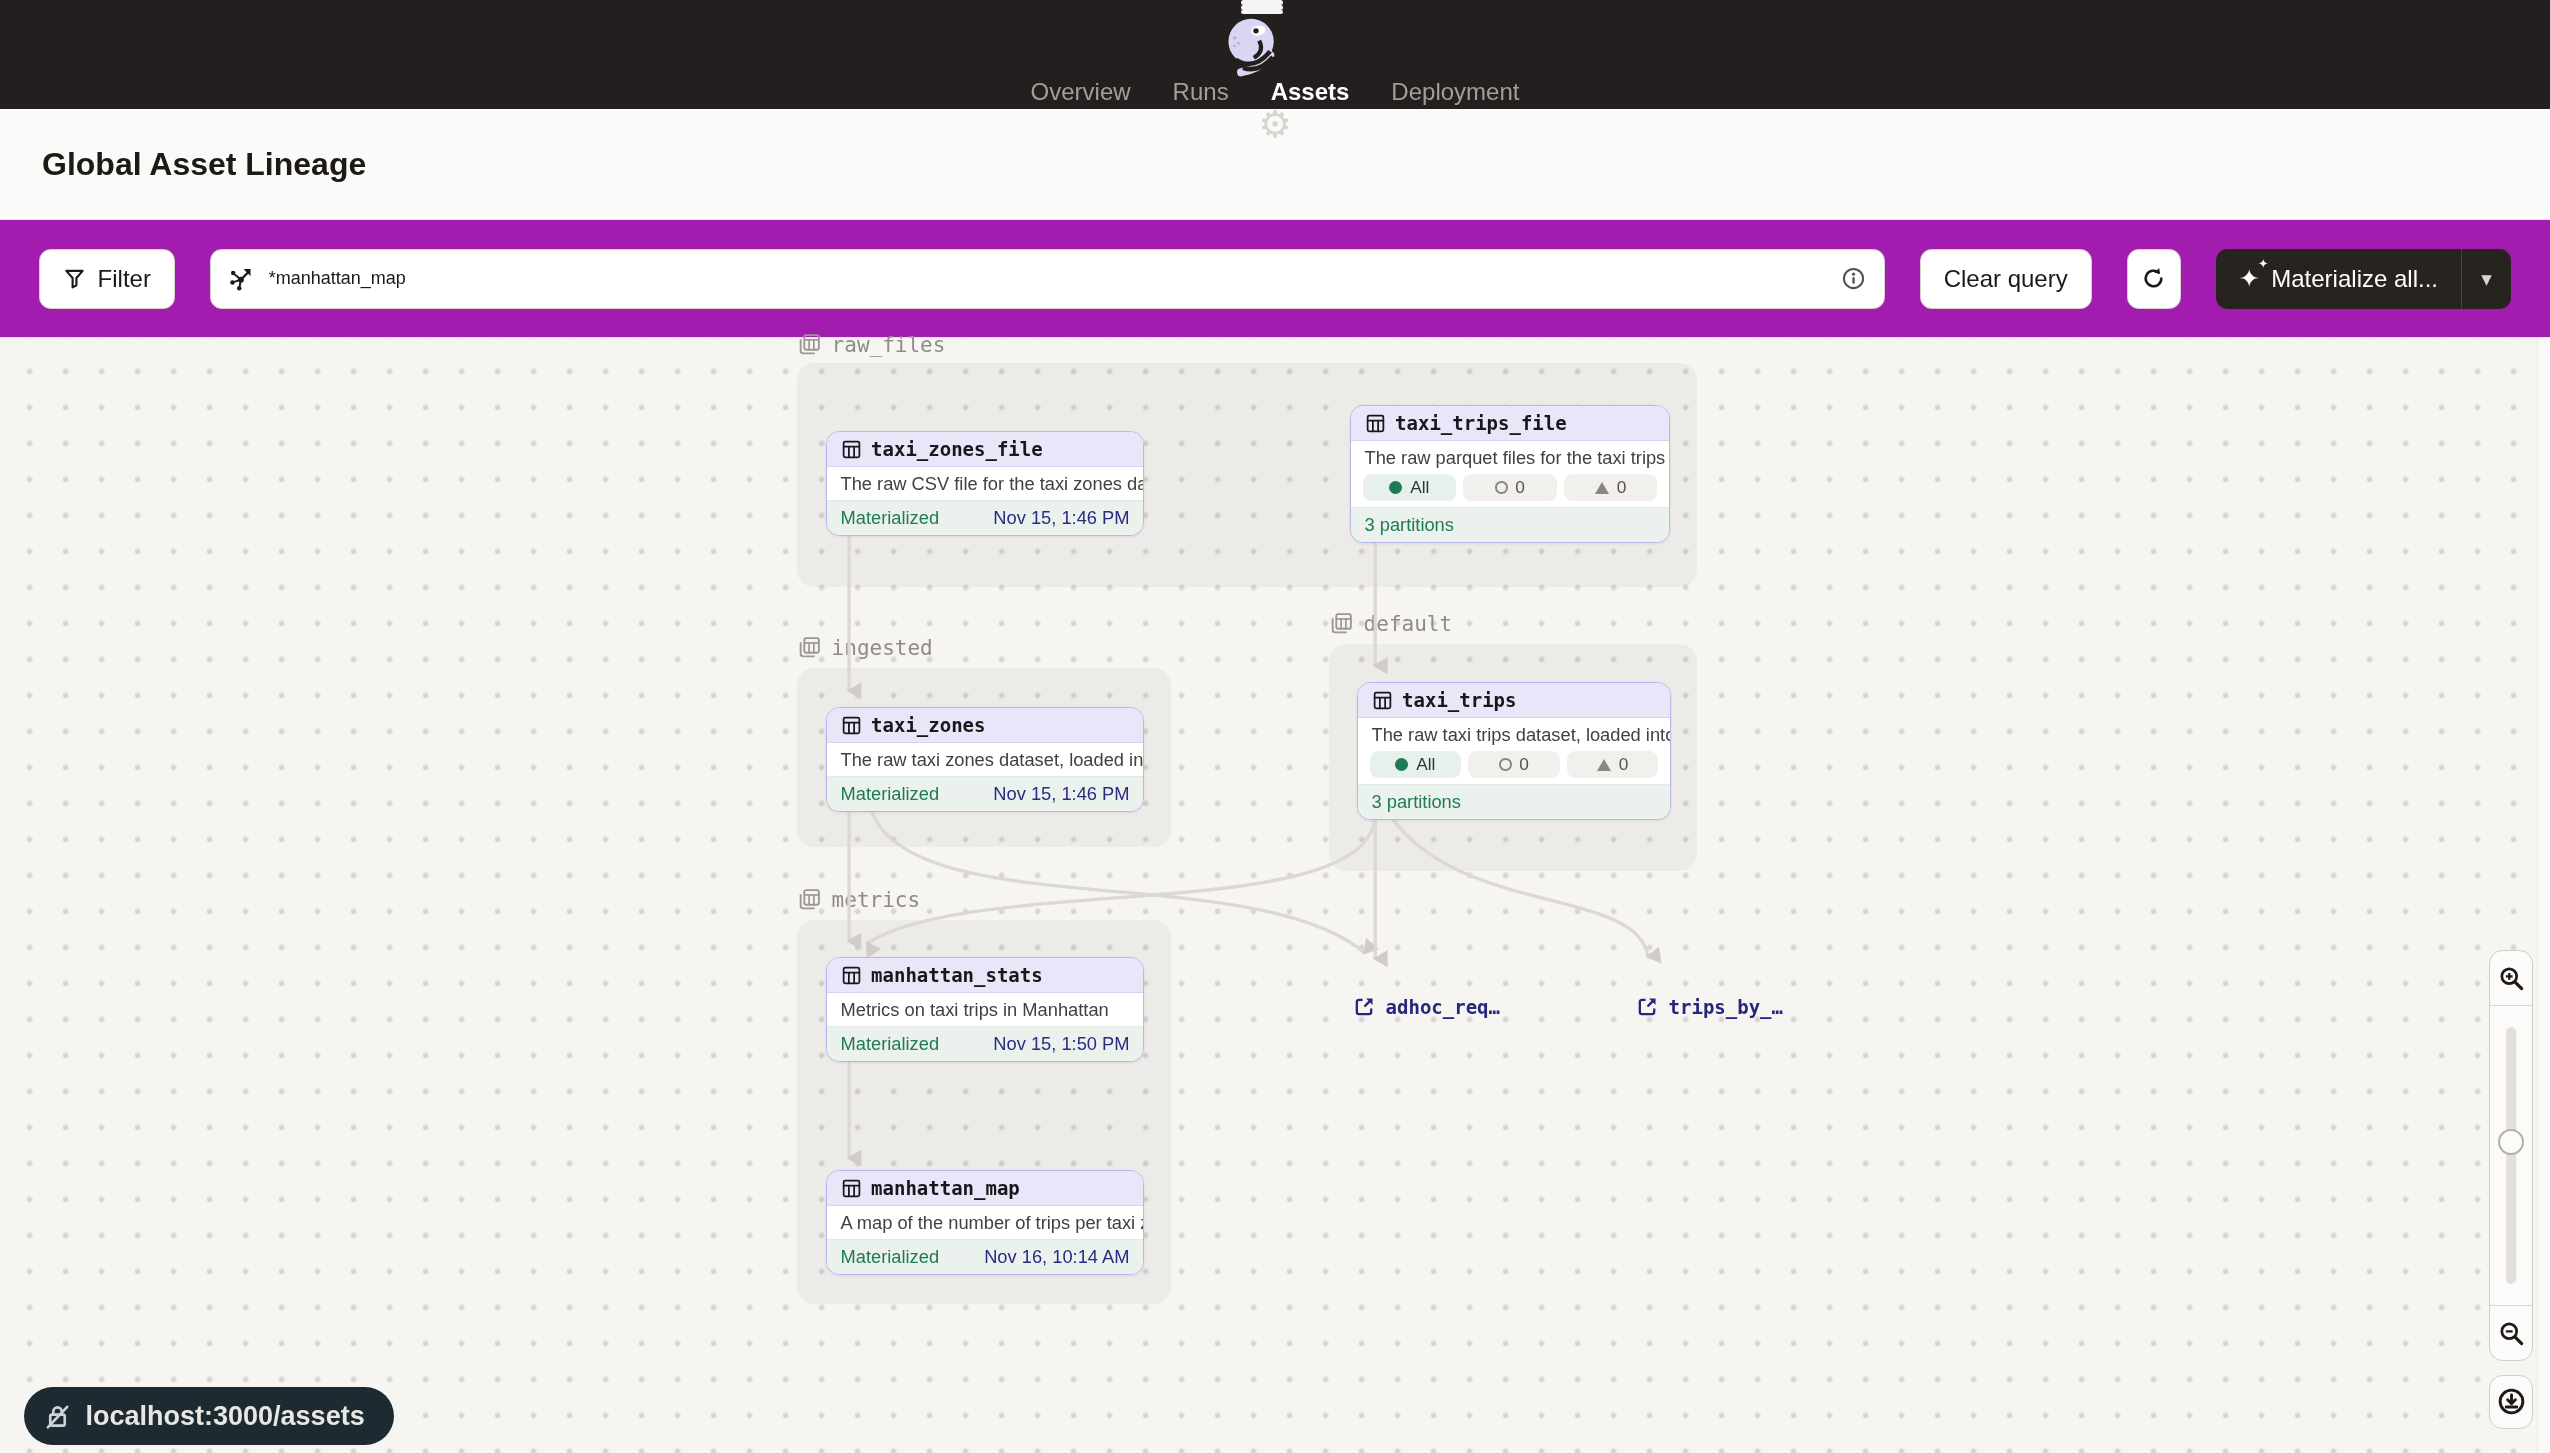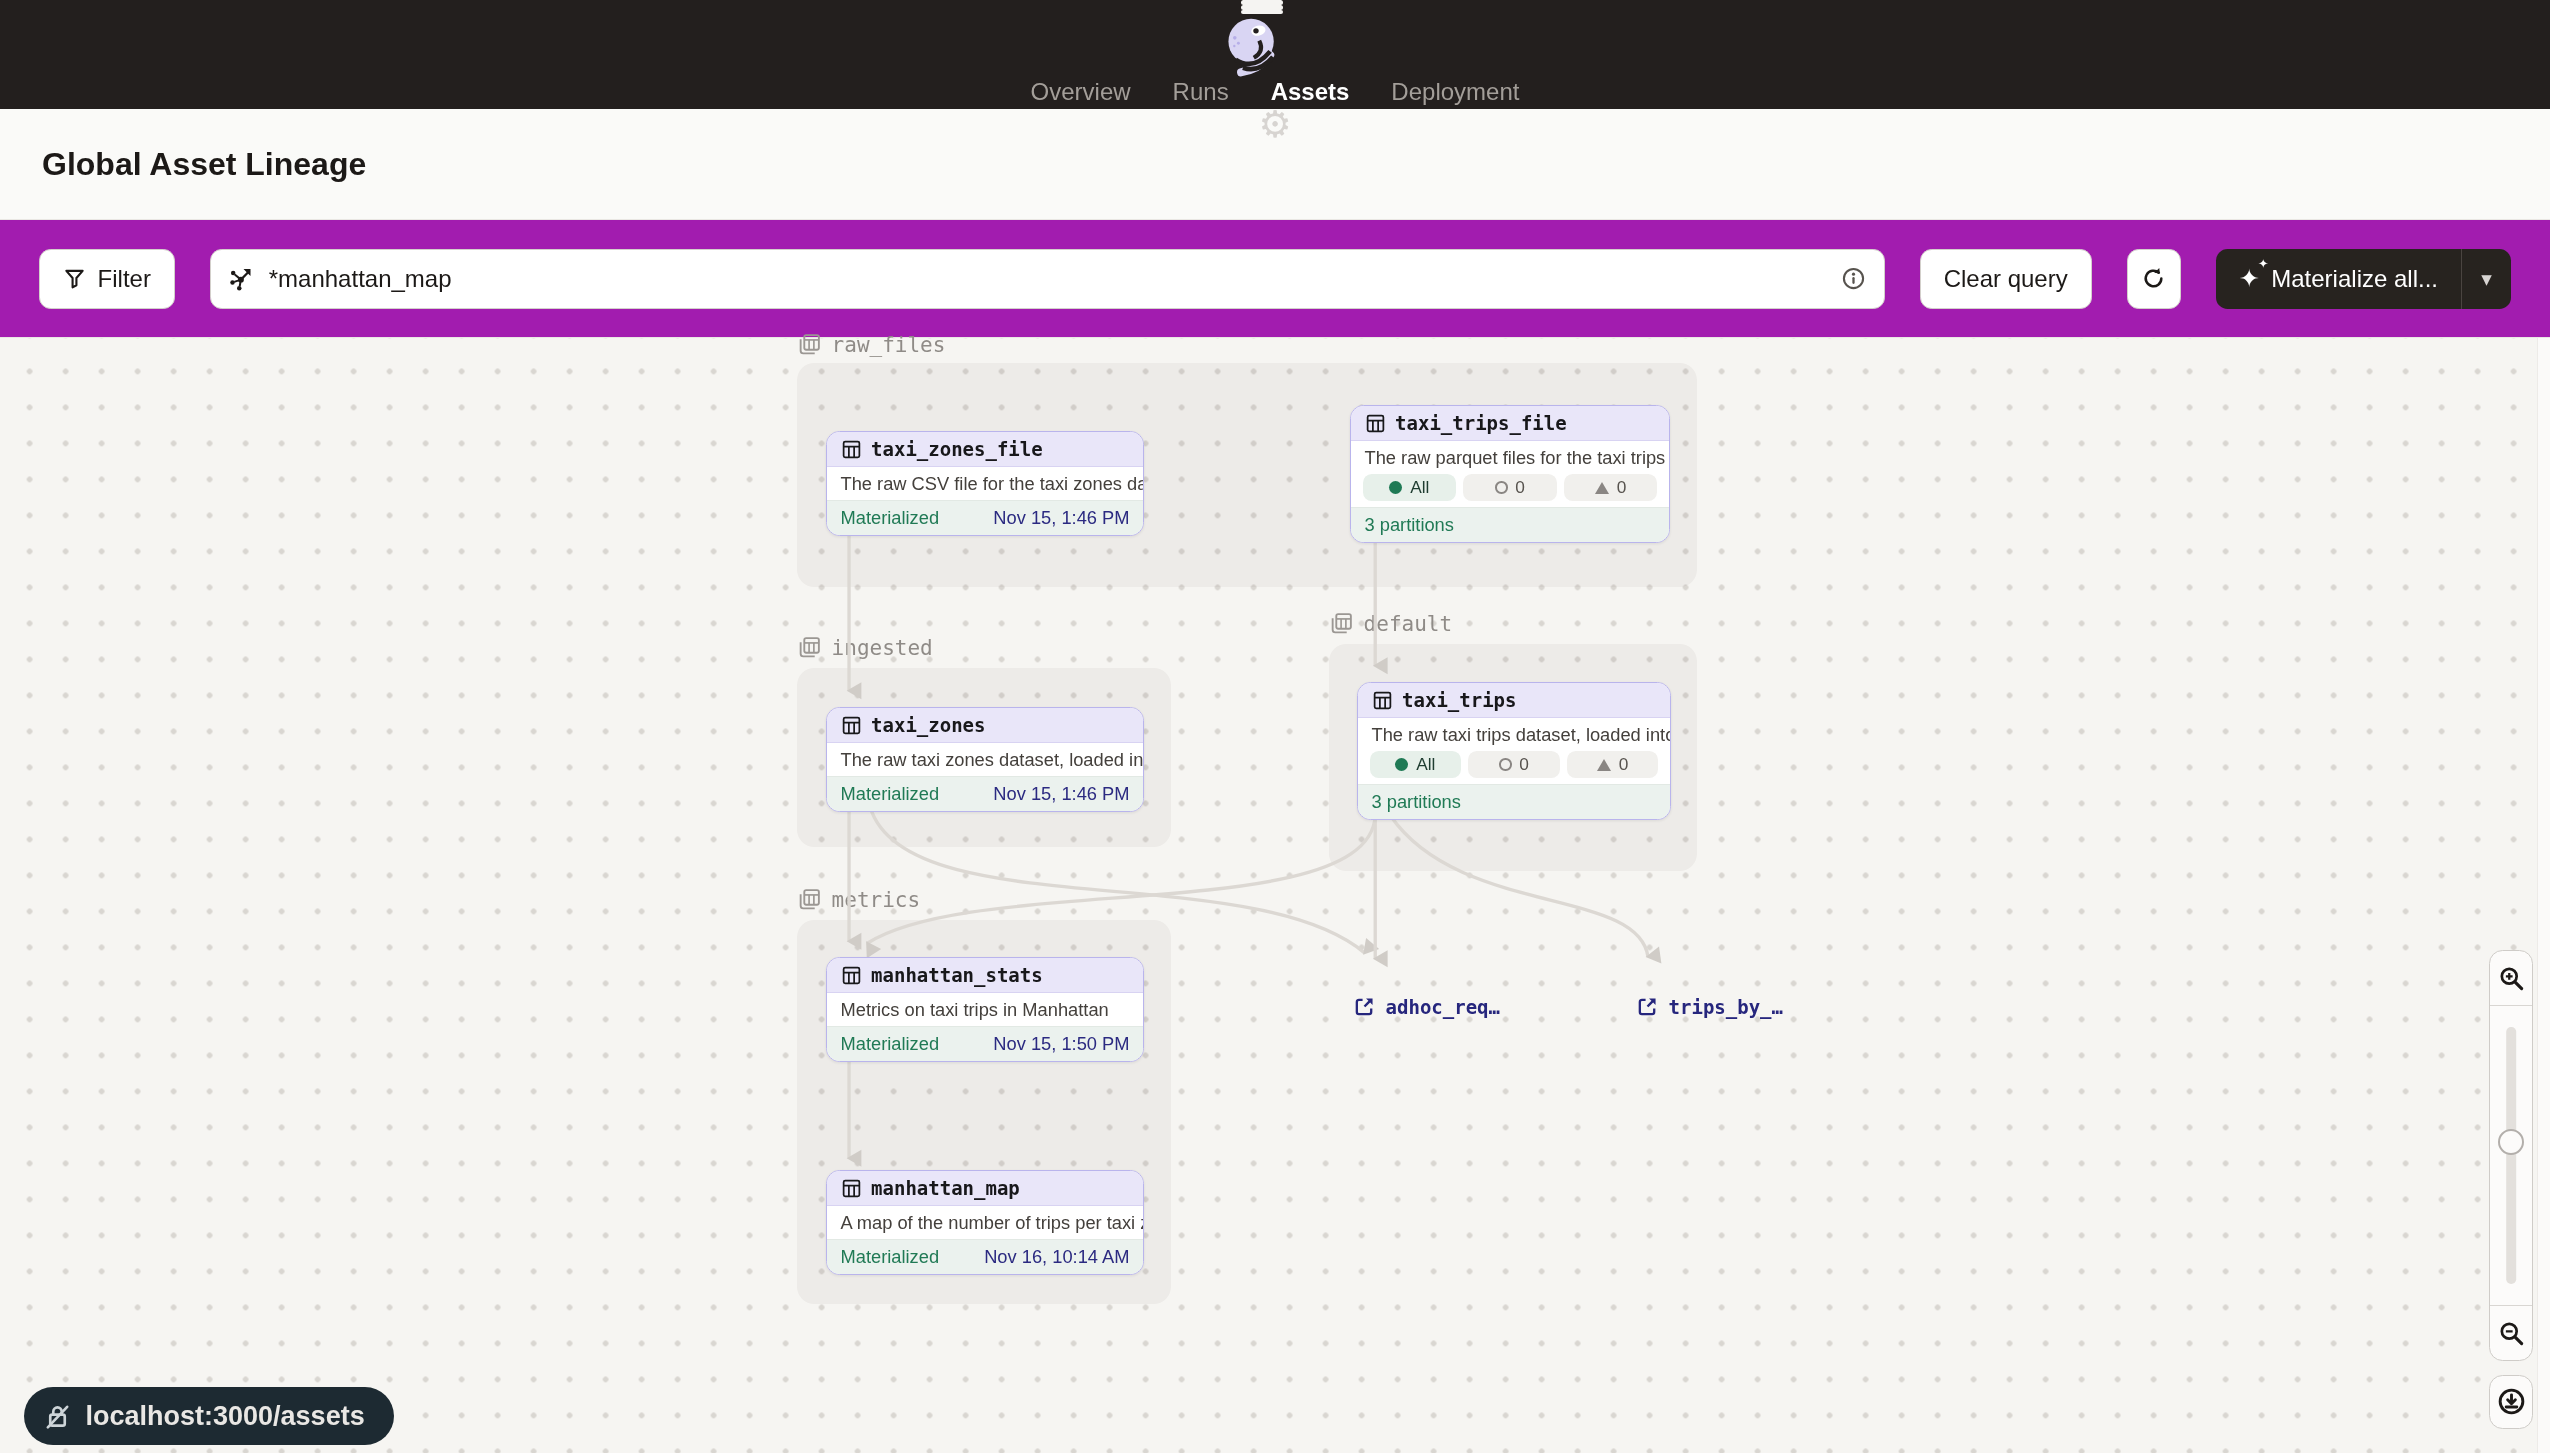--- a/index.html
+++ b/index.html
@@ -24,21 +24,21 @@
 
   
   .page-header { height:111px; background:#fafaf8; border-bottom:1px solid #e9e7e3; display:flex; align-items:center; padding:0 42px; }
   .page-title { font-size:32px; font-weight:700; color:#1c1917; }
   .hspacer { flex:1; }
   .btn { display:flex; align-items:center; gap:11.6px; background:#ffffff; border:1px solid #d3d0cb; border-radius:11.6px; height:60px; padding:0 23px; font-size:24px; color:#1c1917; cursor:pointer; }
 
   
   .toolbar { height:118px; background:#a21caf; border-bottom:1px solid #e9e7e3; display:flex; align-items:center; padding:0 39px; gap:35px; }
   .query-wrap { flex:1; height:60px; background:#fff; border:1px solid #d3d0cb; border-radius:11.6px; display:flex; align-items:center; padding:0 17.3px; gap:13.5px; }
-  .query-wrap input { flex:1; border:none; outline:none; font-size:24px; font-family:"Liberation Sans",sans-serif; color:#1c1917; background:transparent; }
+  .query-wrap input { flex:1; border:none; outline:none; font-size:18px; font-family:"Liberation Sans",sans-serif; color:#1c1917; background:transparent; }
   .icon-btn { width:54px; justify-content:center; padding:0; }
   .split-btn { display:flex; align-items:stretch; background:#27231f; border-radius:11.6px; overflow:hidden; height:60px; cursor:pointer; }
   .split-main { display:flex; align-items:center; gap:11.6px; color:#fff; font-size:24px; padding:0 23px; }
   .split-caret { display:flex; align-items:center; justify-content:center; width:50px; border-left:1px solid #4a4440; color:#d8d5d2; font-size:21px; }
   .sparkle { color:#fff; font-size:25px; line-height:1; position:relative; }
   .sparkle .mini { position:absolute; top:-7.7px; right:-8.7px; font-size:12.5px; }
 
   
   .canvas { position:relative; width:2550px; height:1116px;
     background-color:#f6f5f2;

